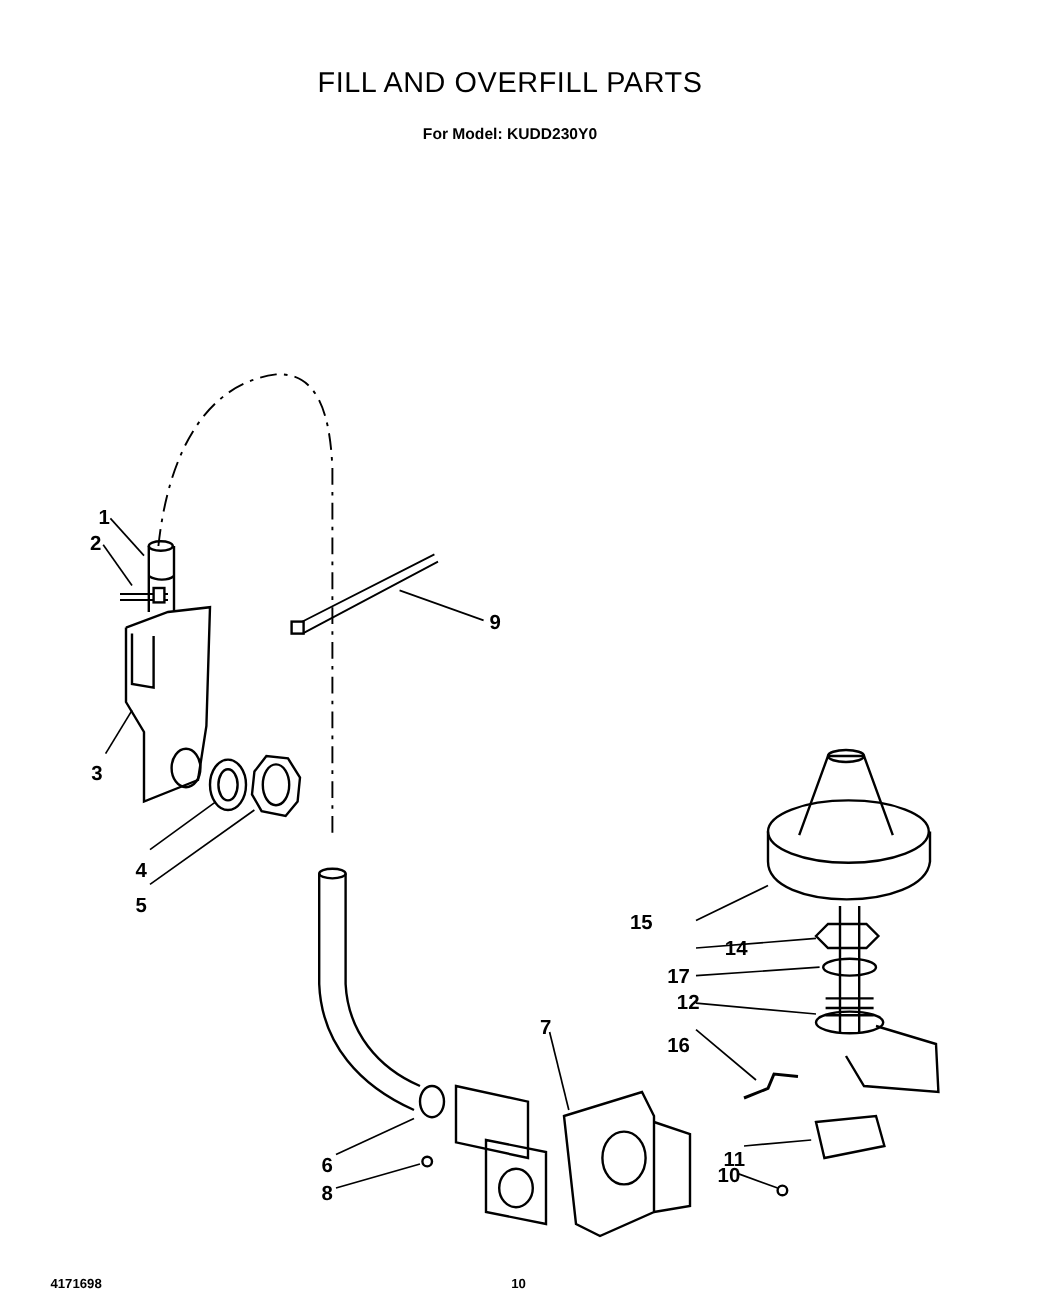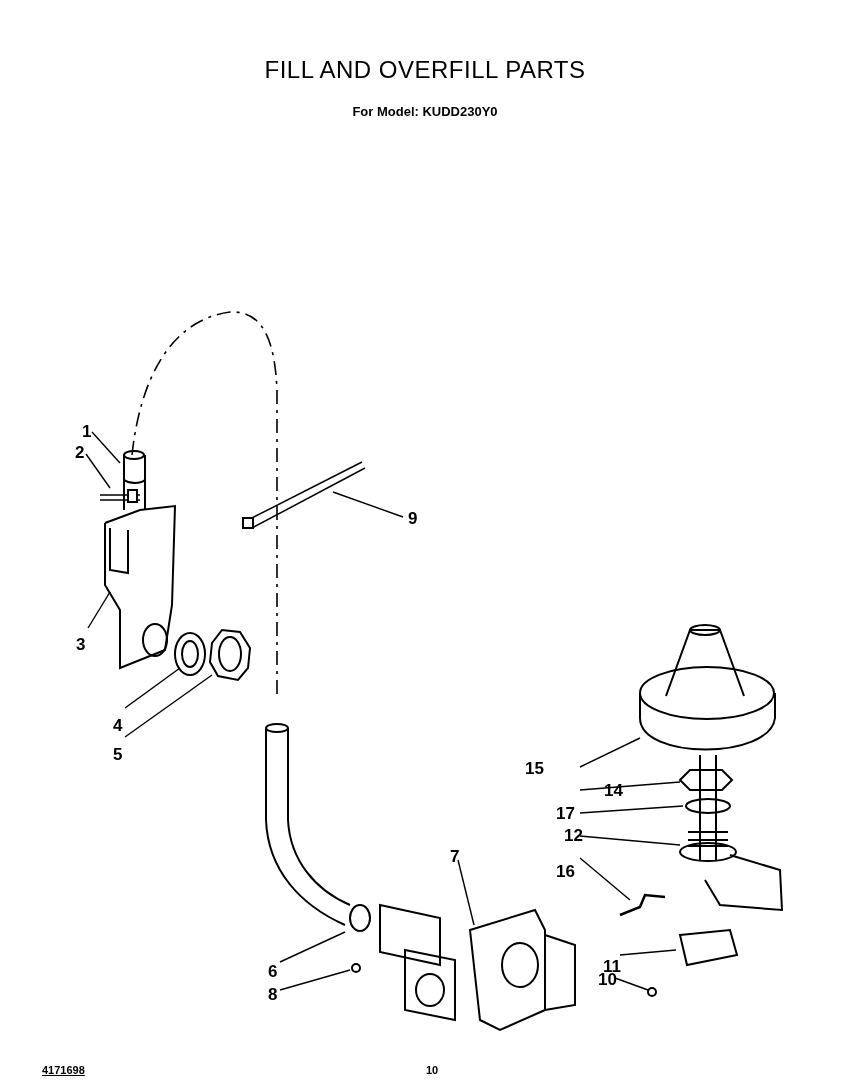--- a/index.html
+++ b/index.html
@@ -1,19 +1,19 @@
 <!DOCTYPE html>
 <html><head>
 <meta charset="utf-8">
 <style>
   html, body { margin:0; padding:0; background:#ffffff; }
   body { width:864px; height:1089px; position:relative; overflow:hidden; font-family:"Liberation Sans", sans-serif; color:#000; }
   .title { position:absolute; left:0; width:850px; top:56px; text-align:center; font-weight:normal; font-size:24px; letter-spacing:0.5px; }
   .subtitle { position:absolute; left:0; width:850px; top:104px; text-align:center; font-weight:bold; font-size:13px; }
-  .footer-left { position:absolute; left:42px; top:1064px; font-size:11px; font-weight:bold;text-decoration:underline; }
+  .footer-left { position:absolute; left:42px; top:1064px; font-size:11px; font-weight:bold; }
   .footer-page { position:absolute; left:426px; top:1064px; font-size:11px; font-weight:bold; }
   svg.diagram { position:absolute; left:0; top:0; }
   .callout { position:absolute; font-weight:bold; font-size:17px; line-height:17px; }
 </style>
 </head>
 <body>
 
 <div class="title">FILL AND OVERFILL PARTS</div>
 <div class="subtitle">For Model: KUDD230Y0</div>
 

